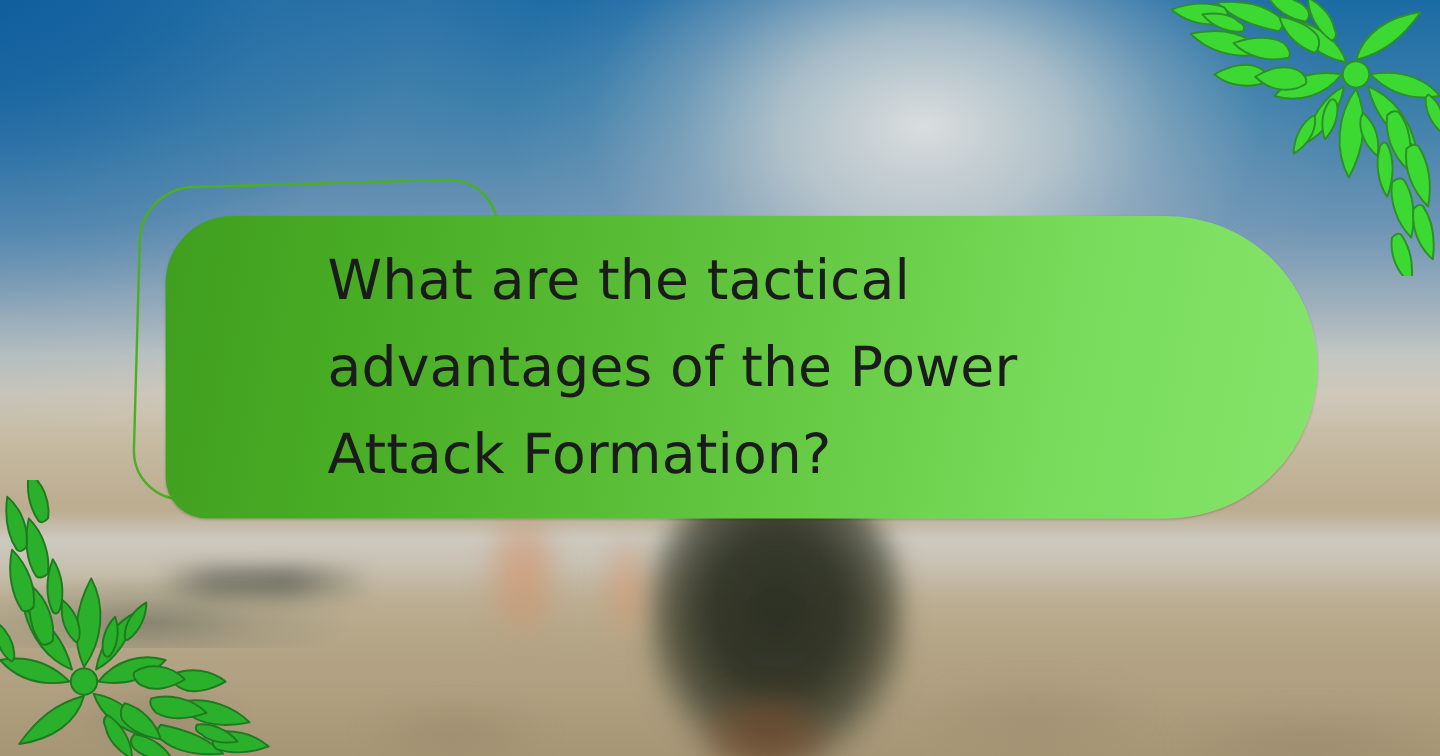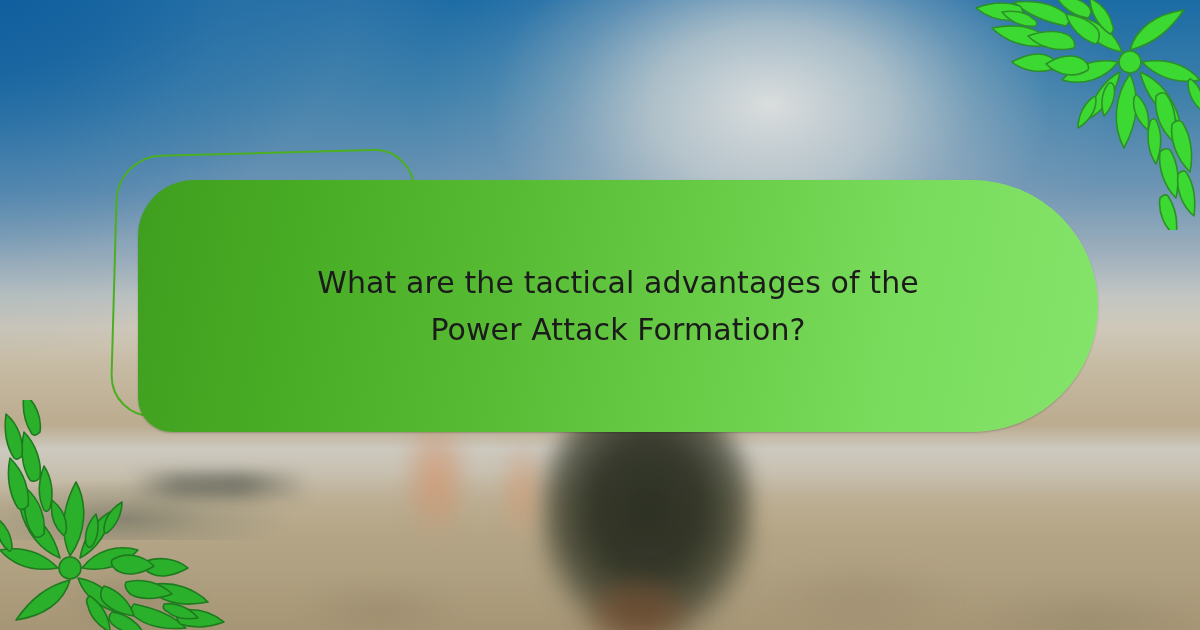--- a/index.html
+++ b/index.html
@@ -205,25 +205,24 @@
     background: linear-gradient(100deg, #3f9e1f 0%, #48ab24 16%, #58bb34 38%, #68cc47 58%, #79dc5c 78%, #85e46b 100%);
     box-shadow: 0 1px 2px rgba(0,0,0,0.22);
     display: flex;
     align-items: center;
     justify-content: center;
     box-sizing: border-box;
     padding: 0 90px;
   }
   .card-title {
     margin: 0;
-    font-size: 30px;
+    font-size: 46px;
     line-height: 1.58;
     font-weight: 400;
     color: #1b1b1b;
-    text-align: center;
     letter-spacing: 0.1px;
     max-width: 690px;
   }
 </style>
 </head>
 <body>
 
 <div id="stage">
 
   <div class="bg-base"></div>

